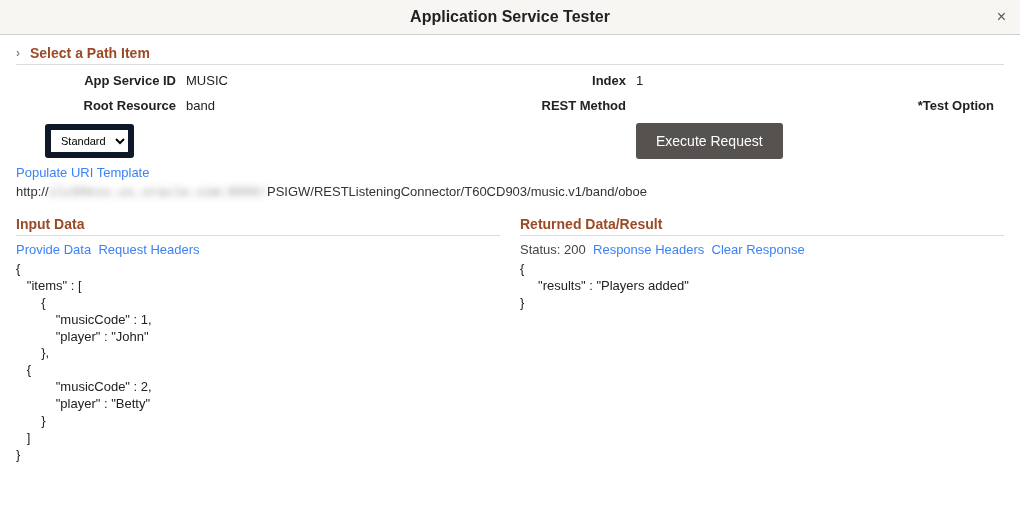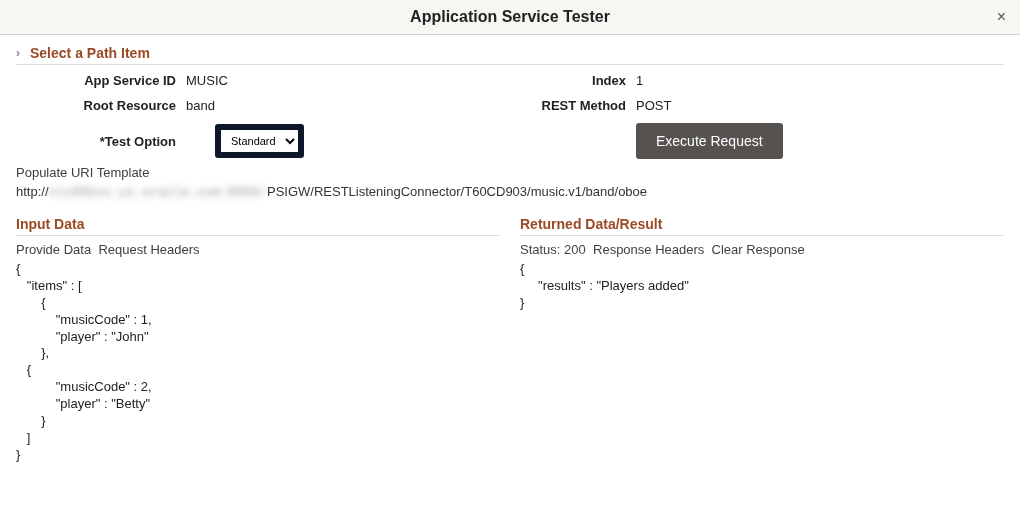--- a/index.html
+++ b/index.html
@@ -74,21 +74,21 @@
       background: #555250;
       color: #fff;
       border: none;
       padding: 10px 20px;
       border-radius: 3px;
       cursor: pointer;
       font-size: 14px;
       margin-left: 0;
     }
     .btn-wrap { grid-column: 4; }
-    .link { color: #404040; cursor: pointer; }
+    .link { color: #3b82f6; cursor: pointer; }
     .uri-line { margin: 4px 0 16px 0; font-size: 13px; color: #333; }
     .blur {
       color: transparent;
       text-shadow: 0 0 6px rgba(120,120,120,0.8);
       user-select: none;
       font-family: Liberation Mono, monospace;
     }
     .cols { display: flex; gap: 20px; }
     .col { flex: 1; }
     .col-header {
@@ -126,21 +126,20 @@
 
   <div class="grid">
     <div class="lbl">App Service ID</div>
     <div class="val">MUSIC</div>
     <div class="lbl">Index</div>
     <div class="val">1</div>
 
     <div class="lbl">Root Resource</div>
     <div class="val">band</div>
     <div class="lbl">REST Method</div>
-    <div class="val">POST</div>
 
     <div class="lbl req">Test Option</div>
     <div class="val">
       <select class="test-option">
         <option>Standard</option>
       </select>
     </div>
     <div></div>
     <div class="btn-wrap">
       <button class="btn-exec">Execute Request</button>

